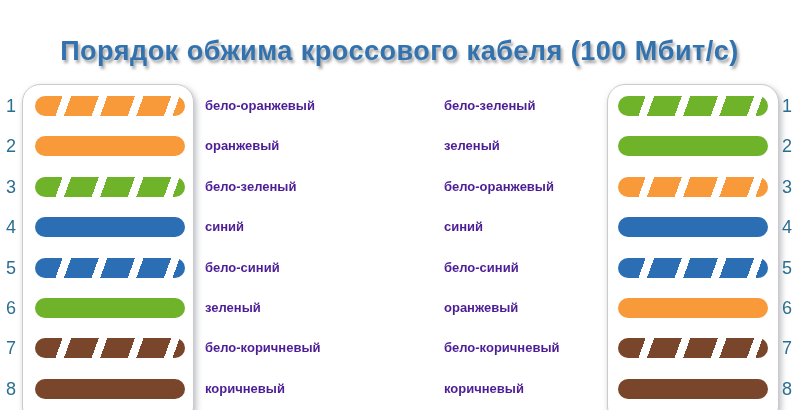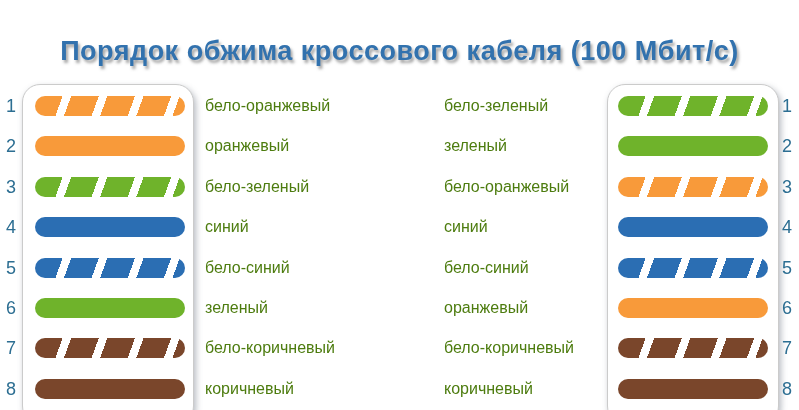--- a/index.html
+++ b/index.html
@@ -33,21 +33,21 @@
   .bar-l{left:35px;}
   .bar-r{left:618px;}
   .num{
     position:absolute;height:20px;line-height:20px;
     font-size:18px;font-weight:400;color:#2C6E92;
   }
   .num-l{left:0;width:16px;text-align:right;}
   .num-r{left:782px;width:16px;text-align:left;}
   .label{
     position:absolute;height:20px;line-height:20px;width:225px;
-    font-size:16px;font-weight:400;color:#4d7c0f;white-space:nowrap;
+    font-size:13px;font-weight:700;color:#4c1d95;white-space:nowrap;
   }
   .lbl-l{left:205px;}
   .lbl-r{left:444px;}
 </style>
 </head>
 <body>
 
 <div id="canvas">
 
   <div class="title">Порядок обжима кроссового кабеля (100 Мбит/с)</div>

